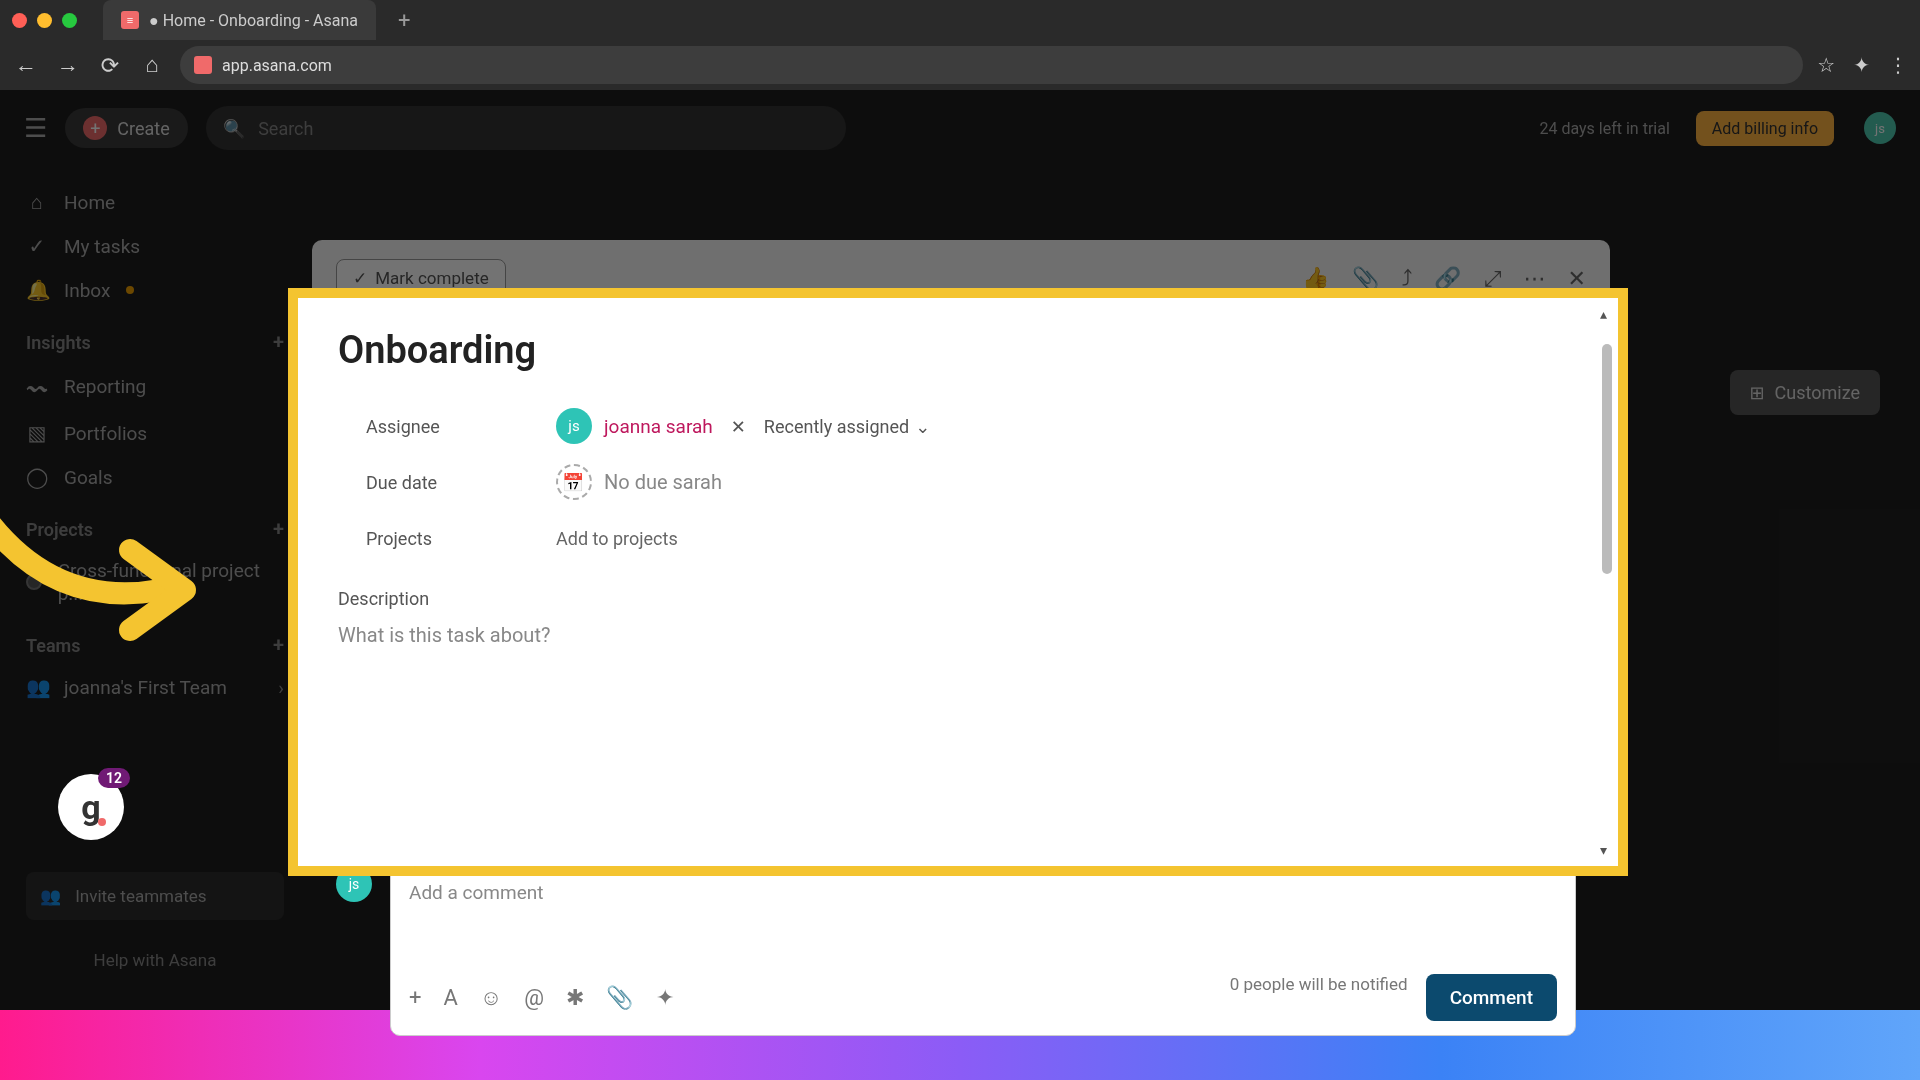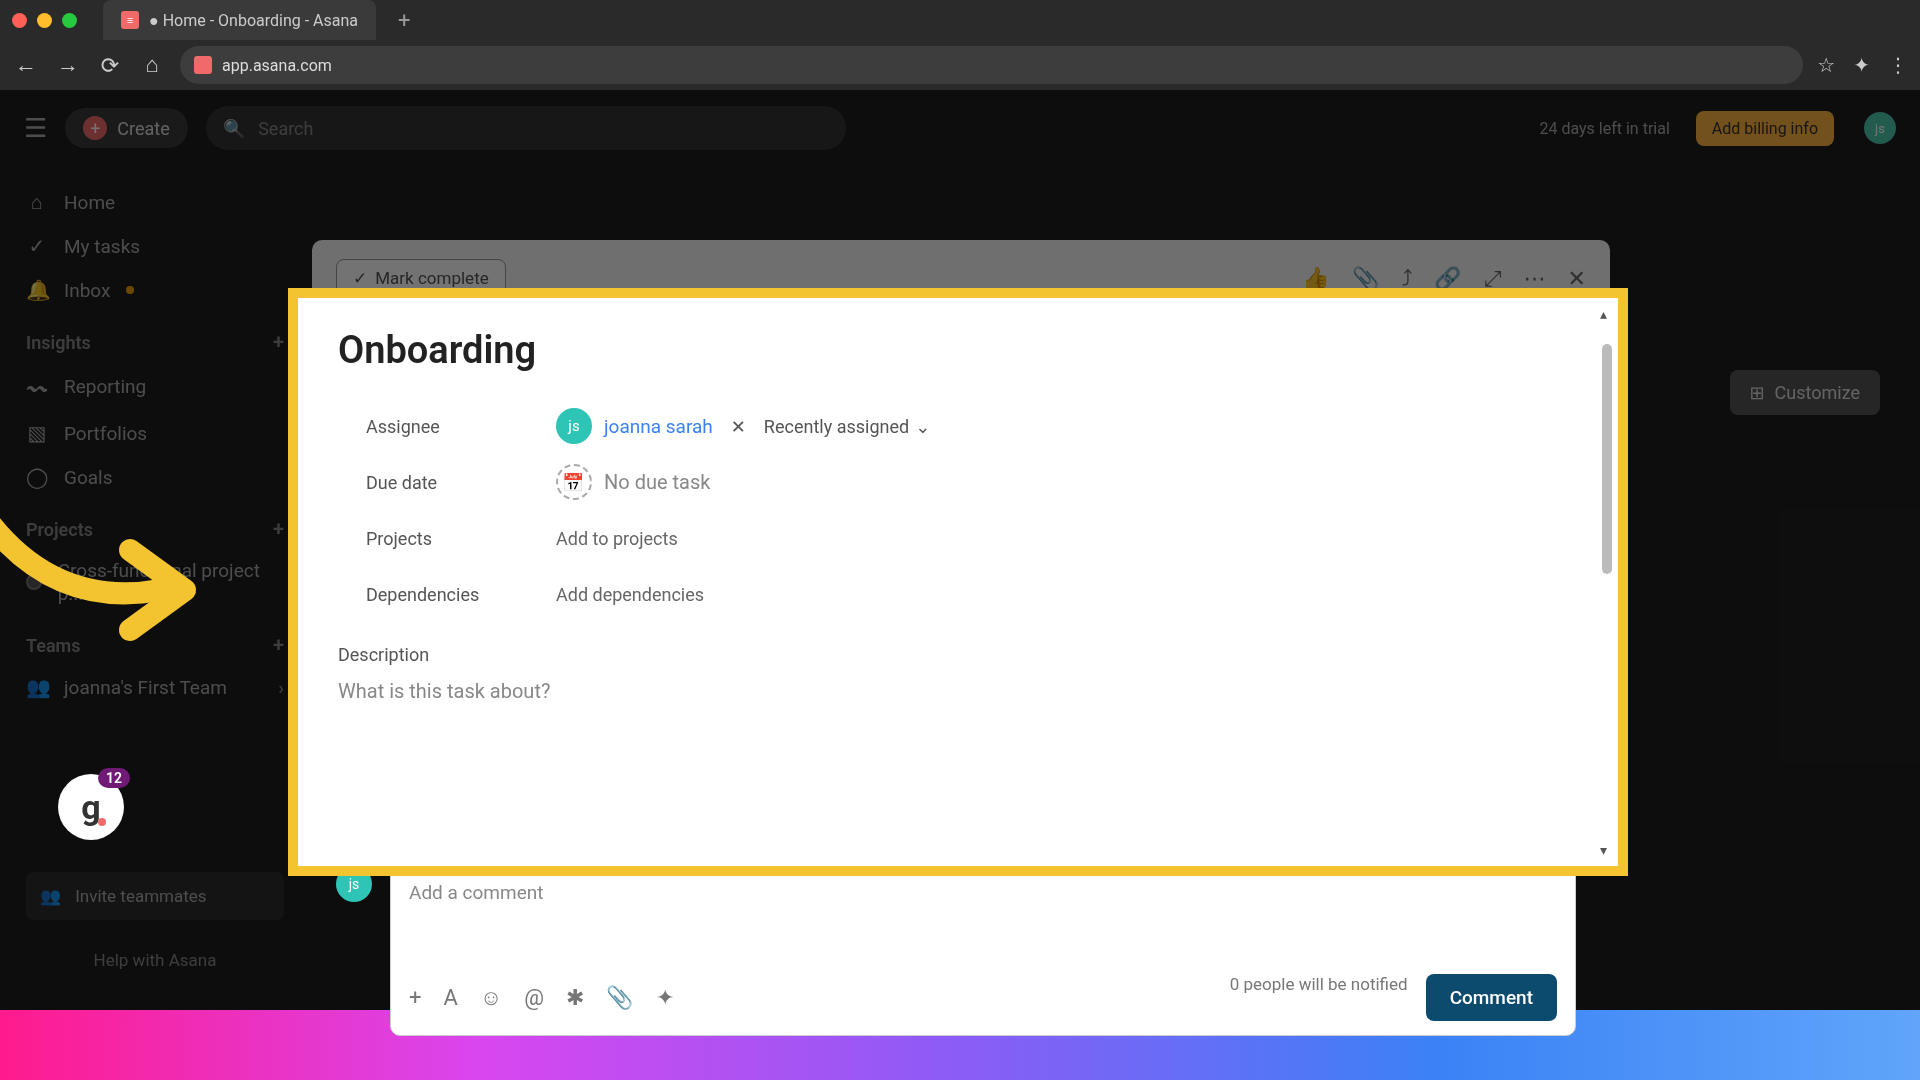--- a/index.html
+++ b/index.html
@@ -62,21 +62,21 @@
 .modal-frame { position: absolute; left: 288px; top: 198px; width: 1340px; height: 588px; background: #fff; border: 10px solid #f4c430; z-index: 10; }
 .modal-inner { position: absolute; inset: 0; padding: 30px 40px 0 40px; overflow: hidden; }
 .modal-scroll { position: absolute; right: 4px; top: 8px; bottom: 8px; width: 14px; }
 .scroll-arrow { color: #555; font-size: 14px; position: absolute; left: 0; }
 .scroll-thumb { position: absolute; right: 2px; top: 38px; width: 10px; height: 230px; background: #bbb; border-radius: 5px; }
 .task-title { font-size: 38px; font-weight: 600; color: #222; margin-bottom: 28px; }
 .field-row { display: flex; align-items: center; min-height: 52px; margin-bottom: 4px; }
 .field-label { width: 190px; color: #555; font-size: 18px; margin-left: 28px; }
 .assignee-chip { display: flex; align-items: center; gap: 12px; }
 .chip-avatar { width: 36px; height: 36px; border-radius: 50%; background: #2ec4b6; color: #fff; display: flex; align-items: center; justify-content: center; font-size: 15px; }
-.assignee-name { color: #3b82f6; font-size: 19px; }
+.assignee-name { color: #be185d; font-size: 19px; }
 .chip-x { color: #555; font-size: 18px; margin: 0 18px; cursor: pointer; }
 .recently { color: #555; font-size: 18px; display: flex; align-items: center; gap: 6px; cursor: pointer; }
 .due-icon { width: 36px; height: 36px; border: 2px dashed #aaa; border-radius: 50%; display: flex; align-items: center; justify-content: center; color: #888; font-size: 18px; margin-right: 12px; }
 .due-text { color: #888; font-size: 20px; }
 .link-text { color: #666; font-size: 18px; cursor: pointer; }
 .desc-label { color: #555; font-size: 18px; margin-top: 24px; margin-bottom: 14px; }
 .desc-placeholder { color: #888; font-size: 20px; }
 
 
 .comment-bar { position: absolute; left: 336px; top: 776px; width: 1240px; display: flex; align-items: flex-start; gap: 18px; z-index: 2; }
@@ -242,32 +242,28 @@
         <div class="chip-x">✕</div>
         <div class="recently">
           <span>Recently assigned</span>
           <span>⌄</span>
         </div>
       </div>
 
       <div class="field-row">
         <div class="field-label">Due date</div>
         <div class="due-icon">📅</div>
-        <div class="due-text">No due task</div>
+        <div class="due-text">No due sarah</div>
       </div>
 
       <div class="field-row">
         <div class="field-label">Projects</div>
         <div class="link-text">Add to projects</div>
       </div>
 
-      <div class="field-row">
-        <div class="field-label">Dependencies</div>
-        <div class="link-text">Add dependencies</div>
-      </div>
 
       <div class="desc-label">Description</div>
       <div class="desc-placeholder">What is this task about?</div>
     </div>
     <div class="modal-scroll">
       <div class="scroll-arrow" style="top:0">▴</div>
       <div class="scroll-thumb"></div>
       <div class="scroll-arrow" style="bottom:0">▾</div>
     </div>
   </div>

